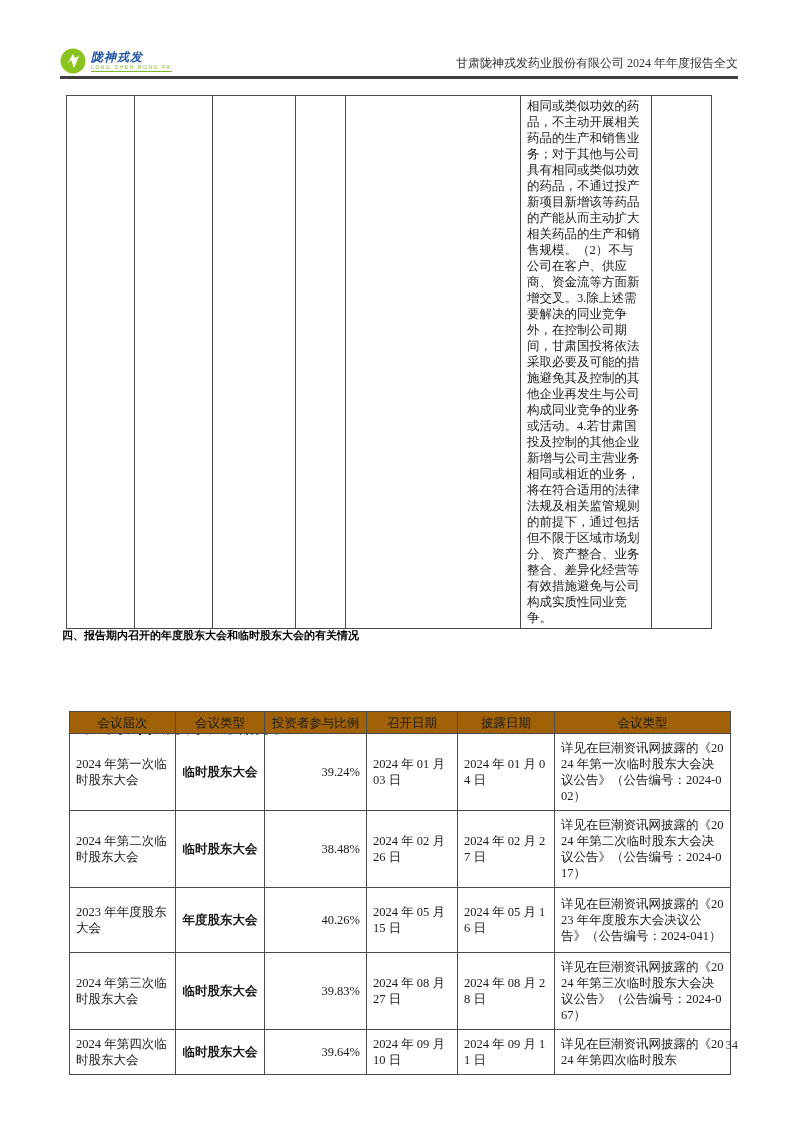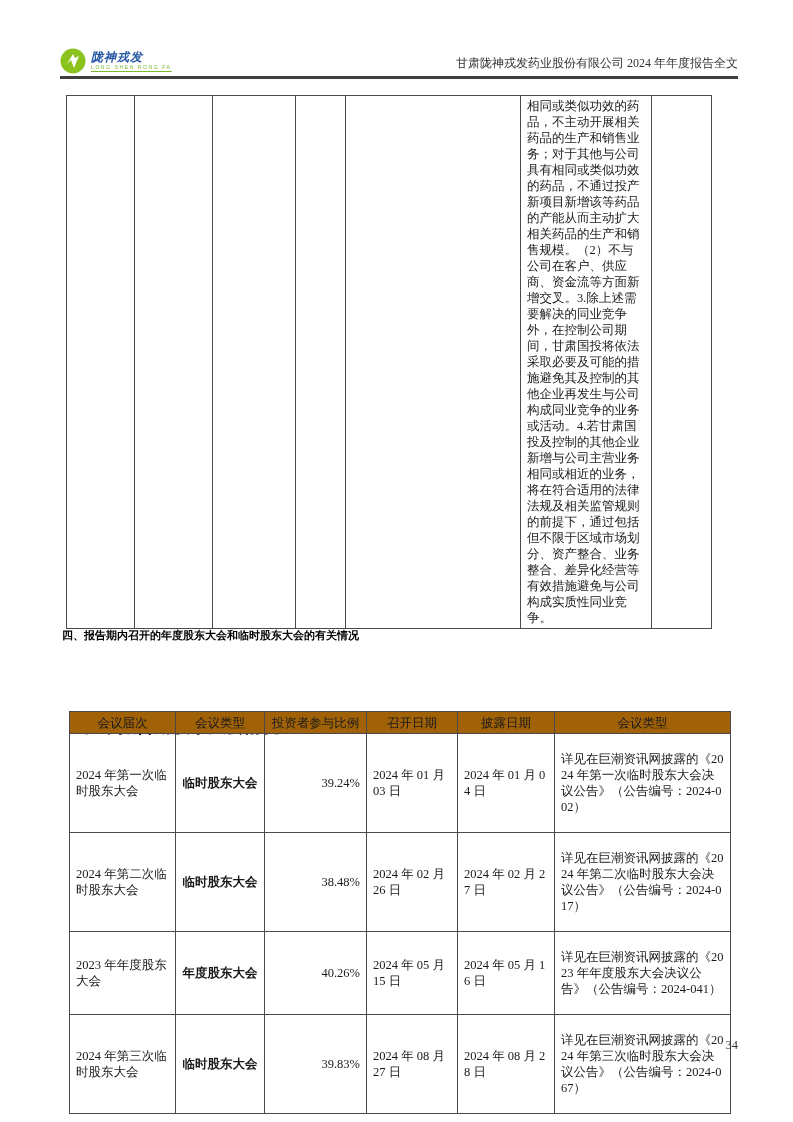--- a/index.html
+++ b/index.html
@@ -36,21 +36,21 @@
   
   .h-section { position:absolute; left:62px; top:628px;
                font-family:"Liberation Sans","DejaVu Sans",sans-serif;
                font-weight:bold; font-size:11px; color:#000; }
   .h-sub { position:absolute; left:72px; top:671px;
            font-family:"Liberation Sans","DejaVu Sans",sans-serif;
            font-weight:bold; font-size:18px; color:#000;margin-top:43px; }
   
   .meet { position:absolute; left:69px; top:711px; width:661px; }
   .meet th { background:#a16207; text-align:center; height:22px; padding:2px 4px; }
-  .meet td { padding:17px 6px; }
+  .meet td { padding:6px 6px; }
   .meet td.c-session  { text-align:left; }
   .meet td.c-type     { text-align:center;font-weight:bold; }
   .meet td.c-ratio    { text-align:right; }
   .meet td.c-date     { text-align:left; }
   .meet td.c-decision { text-align:left; }
   
   .page-num { position:absolute; right:55px; top:1038px; font-size:12.5px; color:#333; }
 </style>
 </head>
 <body>
@@ -143,18 +143,26 @@
       <td class="c-decision">详见在巨潮资讯网披露的《2023 年年度股东大会决议公告》（公告编号：2024-041）</td>
     </tr>
     <tr style="height:65px">
       <td class="c-session">2024 年第三次临时股东大会</td>
       <td class="c-type">临时股东大会</td>
       <td class="c-ratio">39.83%</td>
       <td class="c-date">2024 年 08 月 27 日</td>
       <td class="c-date">2024 年 08 月 28 日</td>
       <td class="c-decision">详见在巨潮资讯网披露的《2024 年第三次临时股东大会决议公告》（公告编号：2024-067）</td>
     </tr>
+    <tr style="height:42px">
+      <td class="c-session">2024 年第四次临时股东大会</td>
+      <td class="c-type">临时股东大会</td>
+      <td class="c-ratio">39.64%</td>
+      <td class="c-date">2024 年 09 月 10 日</td>
+      <td class="c-date">2024 年 09 月 11 日</td>
+      <td class="c-decision">详见在巨潮资讯网披露的《2024 年第四次临时股东</td>
+    </tr>
   </tbody>
     </table>
 
   <div class="page-num">34</div>
 
 </div>
 
 </body></html>

